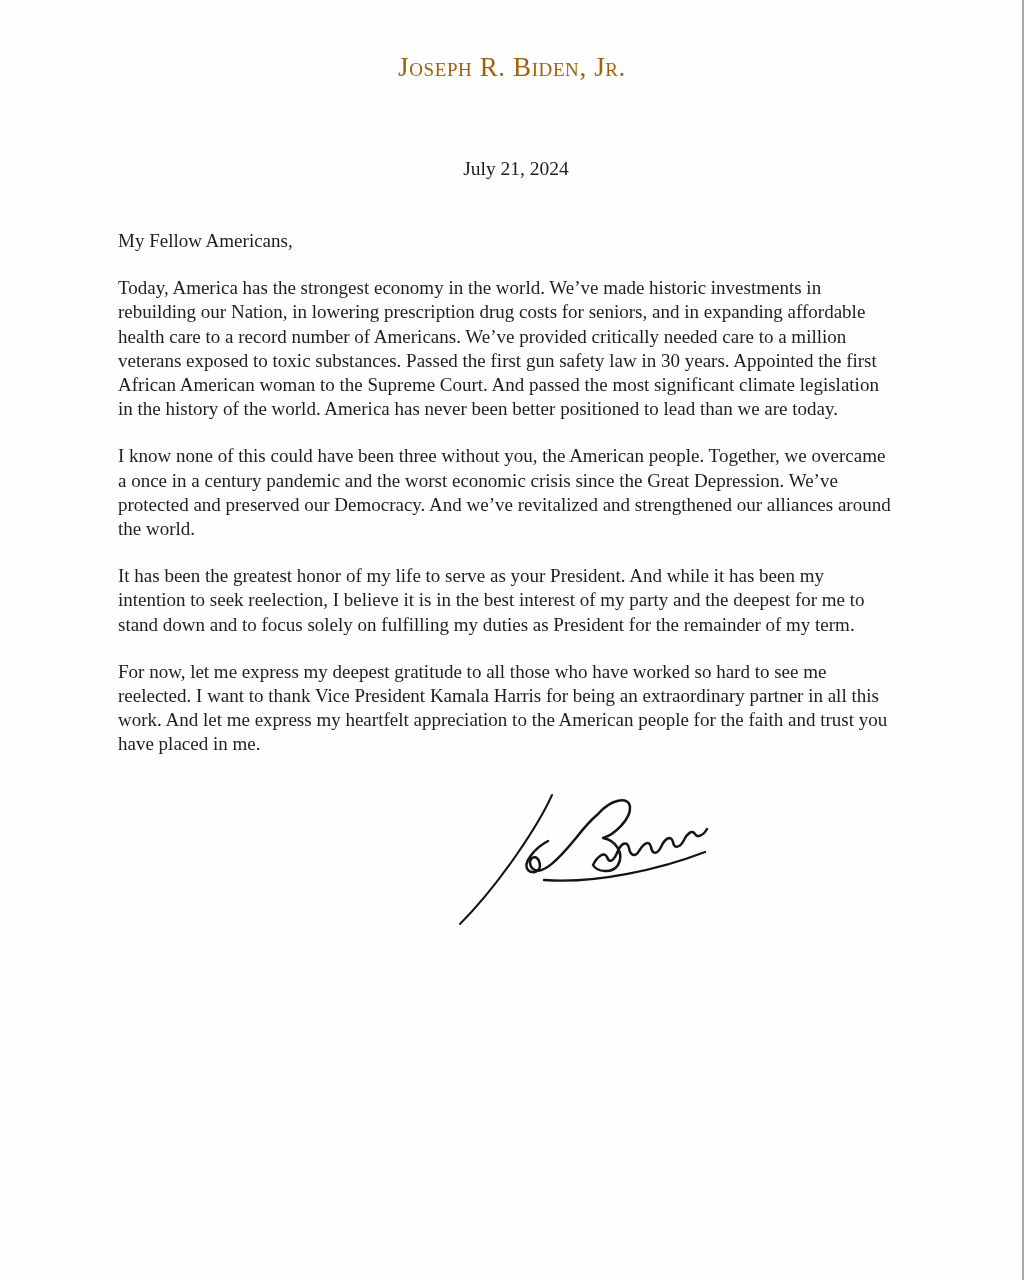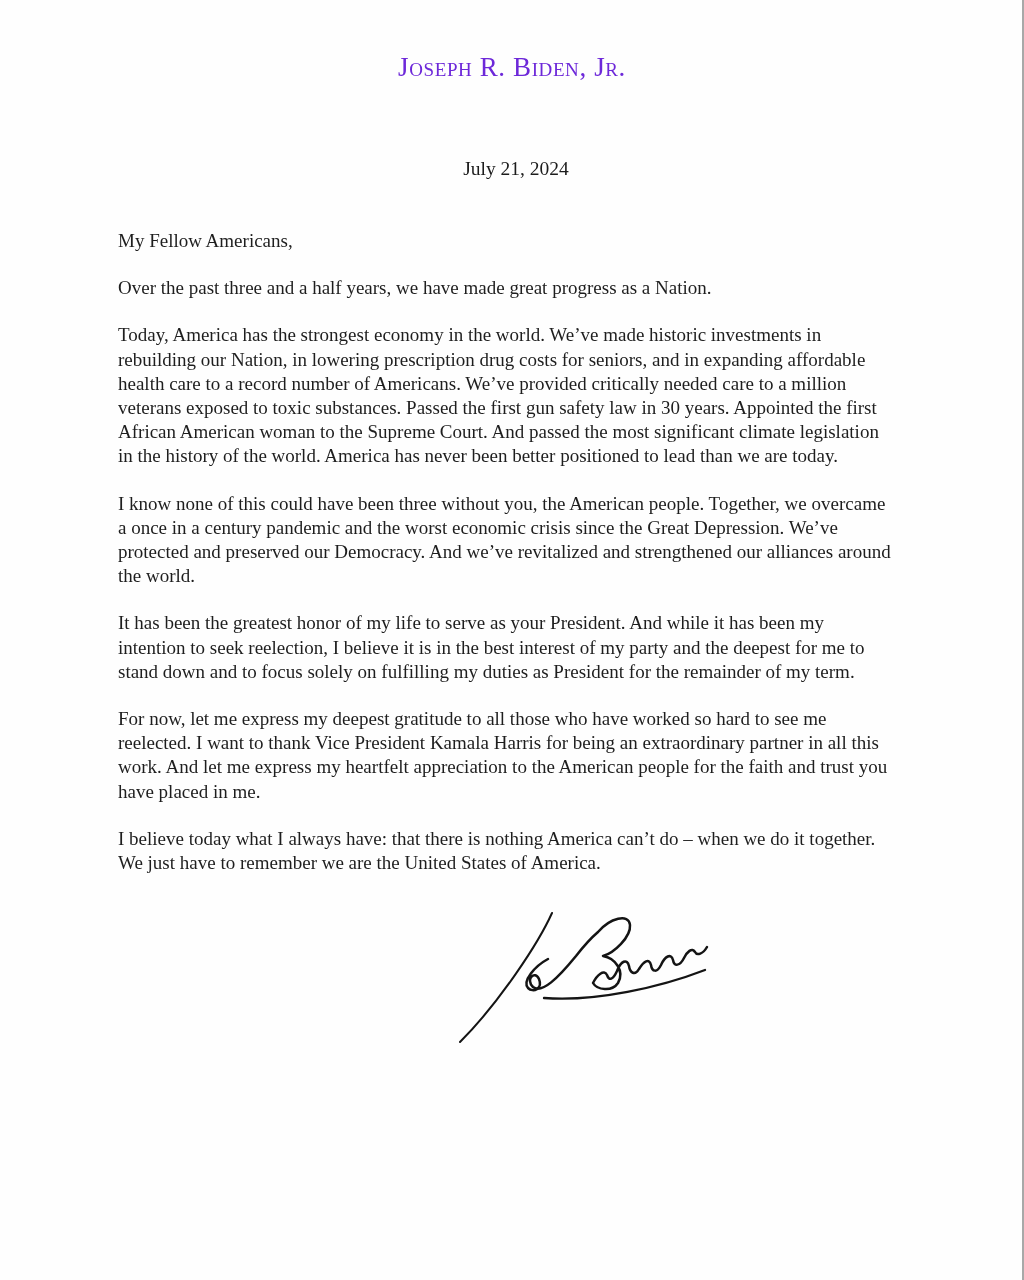--- a/index.html
+++ b/index.html
@@ -26,21 +26,21 @@
   }
   .letterhead {
     position: absolute;
     top: 52px;
     left: 0;
     right: 0;
     text-align: center;
     font-variant: small-caps;
     font-size: 27px;
     letter-spacing: 0.6px;
-    color: #6d28d9;
+    color: #a16207;
   }
   .date-line {
     position: absolute;
     top: 158px;
     left: 8px;
     right: 0;
     text-align: center;
     font-size: 19.5px;
     color: #1c1c1c;
   }
@@ -77,26 +77,24 @@
 <body>
 
 <div class="page">
 
   <div class="letterhead">Joseph R. Biden, Jr.</div>
 
   <div class="date-line">July 21, 2024</div>
 
   <div class="letter-body">
     <p>My Fellow Americans,</p>
-    <p>Over the past three and a half years, we have made great progress as a Nation.</p>
     <p>Today, America has the strongest economy in the world. We’ve made historic investments in rebuilding our Nation, in lowering prescription drug costs for seniors, and in expanding affordable health care to a record number of Americans. We’ve provided critically needed care to a million veterans exposed to toxic substances. Passed the first gun safety law in 30 years. Appointed the first African American woman to the Supreme Court. And passed the most significant climate legislation in the history of the world. America has never been better positioned to lead than we are today.</p>
     <p>I know none of this could have been three without you, the American people. Together, we overcame a once in a century pandemic and the worst economic crisis since the Great Depression. We’ve protected and preserved our Democracy. And we’ve revitalized and strengthened our alliances around the world.</p>
     <p>It has been the greatest honor of my life to serve as your President. And while it has been my intention to seek reelection, I believe it is in the best interest of my party and the deepest for me to stand down and to focus solely on fulfilling my duties as President for the remainder of my term.</p>
     <p>For now, let me express my deepest gratitude to all those who have worked so hard to see me reelected. I want to thank Vice President Kamala Harris for being an extraordinary partner in all this work. And let me express my heartfelt appreciation to the American people for the faith and trust you have placed in me.</p>
-    <p>I believe today what I always have: that there is nothing America can’t do – when we do it together. We just have to remember we are the United States of America.</p>
 
     <div class="signature-block">
       <svg viewBox="0 0 300 150" xmlns="http://www.w3.org/2000/svg" aria-label="">
 
         <path d="M116,15 C103,44 64,104 24,144" stroke-width="2"></path>
 
         <path d="M112,61
                  C99,68 86,83 92,90
                  C97,95 107,91 103,81
                  C99,72 89,81 97,89

